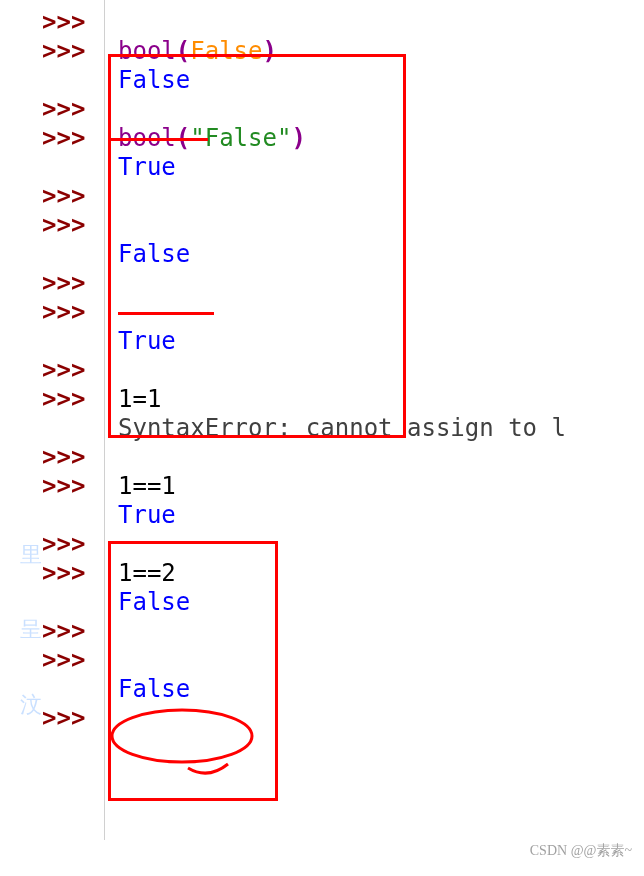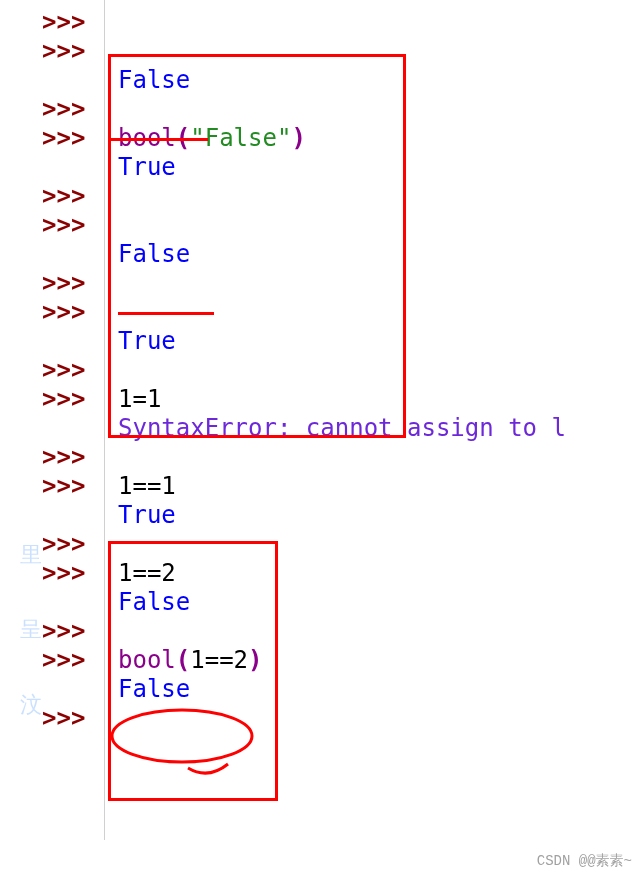--- a/index.html
+++ b/index.html
@@ -51,79 +51,79 @@
     padding-left: 6px;
     flex-shrink: 0;
   }
   .fn   { color: #8b008b; }
   .paren{ color: #8b008b; font-weight: bold; }
   .kw   { color: #ff8c00; }
   .str  { color: #228b22; }
   .num  { color: #000; }
   .op   { color: #000; }
   .blue { color: #0000ff; }
-  .err  { color: #6d28d9; }
+  .err  { color: #404040; }
   .box {
     position: absolute;
     border: 3px solid #ff0000;
     pointer-events: none;
     box-sizing: border-box;
   }
   .underline {
     position: absolute;
     border-bottom: 3px solid #ff0000;
     height: 0;
     pointer-events: none;
   }
   .watermark {
     position: absolute;
     right: 12px;
-    bottom: 6px;
+    bottom: 16px;
     font-size: 14px;
     color: rgba(120,120,120,0.7);
-    font-family: Liberation Mono, monospace;
+    font-family: Liberation Serif, serif;
   }
   .left-blur {
     position: absolute;
     left: 20px;
     color: #6aa9ff;
     font-size: 22px;
     opacity: 0.35;
     font-family: sans-serif;
   }
 </style>
 </head>
 <body>
 
 <div class="container">
   <div class="gutter"></div>
   <div id="lines">
       <div class="line"><span class="prompt">&gt;&gt;&gt;</span><span class="code"></span></div>
-      <div class="line"><span class="prompt">&gt;&gt;&gt;</span></div>
+      <div class="line"><span class="prompt">&gt;&gt;&gt;</span><span class="code"><span class="fn">bool</span><span class="paren">(</span><span class="kw">False</span><span class="paren">)</span></span></div>
       <div class="line"><span class="prompt"></span><span class="code"><span class="blue">False</span></span></div>
       <div class="line"><span class="prompt">&gt;&gt;&gt;</span><span class="code"></span></div>
       <div class="line"><span class="prompt">&gt;&gt;&gt;</span><span class="code"><span class="fn">bool</span><span class="paren">(</span><span class="str">"False"</span><span class="paren">)</span></span></div>
       <div class="line"><span class="prompt"></span><span class="code"><span class="blue">True</span></span></div>
       <div class="line"><span class="prompt">&gt;&gt;&gt;</span><span class="code"></span></div>
       <div class="line"><span class="prompt">&gt;&gt;&gt;</span></div>
       <div class="line"><span class="prompt"></span><span class="code"><span class="blue">False</span></span></div>
       <div class="line"><span class="prompt">&gt;&gt;&gt;</span><span class="code"></span></div>
       <div class="line"><span class="prompt">&gt;&gt;&gt;</span></div>
       <div class="line"><span class="prompt"></span><span class="code"><span class="blue">True</span></span></div>
       <div class="line"><span class="prompt">&gt;&gt;&gt;</span><span class="code"></span></div>
       <div class="line"><span class="prompt">&gt;&gt;&gt;</span><span class="code"><span class="num">1</span><span class="op">=</span><span class="num">1</span></span></div>
       <div class="line"><span class="prompt"></span><span class="code"><span class="err">SyntaxError: cannot assign to l</span></span></div>
       <div class="line"><span class="prompt">&gt;&gt;&gt;</span><span class="code"></span></div>
       <div class="line"><span class="prompt">&gt;&gt;&gt;</span><span class="code"><span class="num">1</span><span class="op">==</span><span class="num">1</span></span></div>
       <div class="line"><span class="prompt"></span><span class="code"><span class="blue">True</span></span></div>
       <div class="line"><span class="prompt">&gt;&gt;&gt;</span><span class="code"></span></div>
       <div class="line"><span class="prompt">&gt;&gt;&gt;</span><span class="code"><span class="num">1</span><span class="op">==</span><span class="num">2</span></span></div>
       <div class="line"><span class="prompt"></span><span class="code"><span class="blue">False</span></span></div>
       <div class="line"><span class="prompt">&gt;&gt;&gt;</span><span class="code"></span></div>
-      <div class="line"><span class="prompt">&gt;&gt;&gt;</span><span class="code"><span class="fn">bool</span><span class="paren">(</span><span class="num">1</span><span class="op">==</span><span class="num">2</span><span class="paren">)</span></span></div>
+      <div class="line"><span class="prompt">&gt;&gt;&gt;</span></div>
       <div class="line"><span class="prompt"></span><span class="code"><span class="blue">False</span></span></div>
       <div class="line"><span class="prompt">&gt;&gt;&gt;</span><span class="code"></span></div>
     </div>
 
   <div class="left-blur" style="top:540px">里</div>
   <div class="left-blur" style="top:615px">呈</div>
   <div class="left-blur" style="top:690px">汶</div>
 
   <div class="box" id="box1" style="left: 108px; top: 54px; width: 298px; height: 384px;"></div>
   <div class="box" id="box2" style="left: 108px; top: 541px; width: 170px; height: 260px;"></div>

